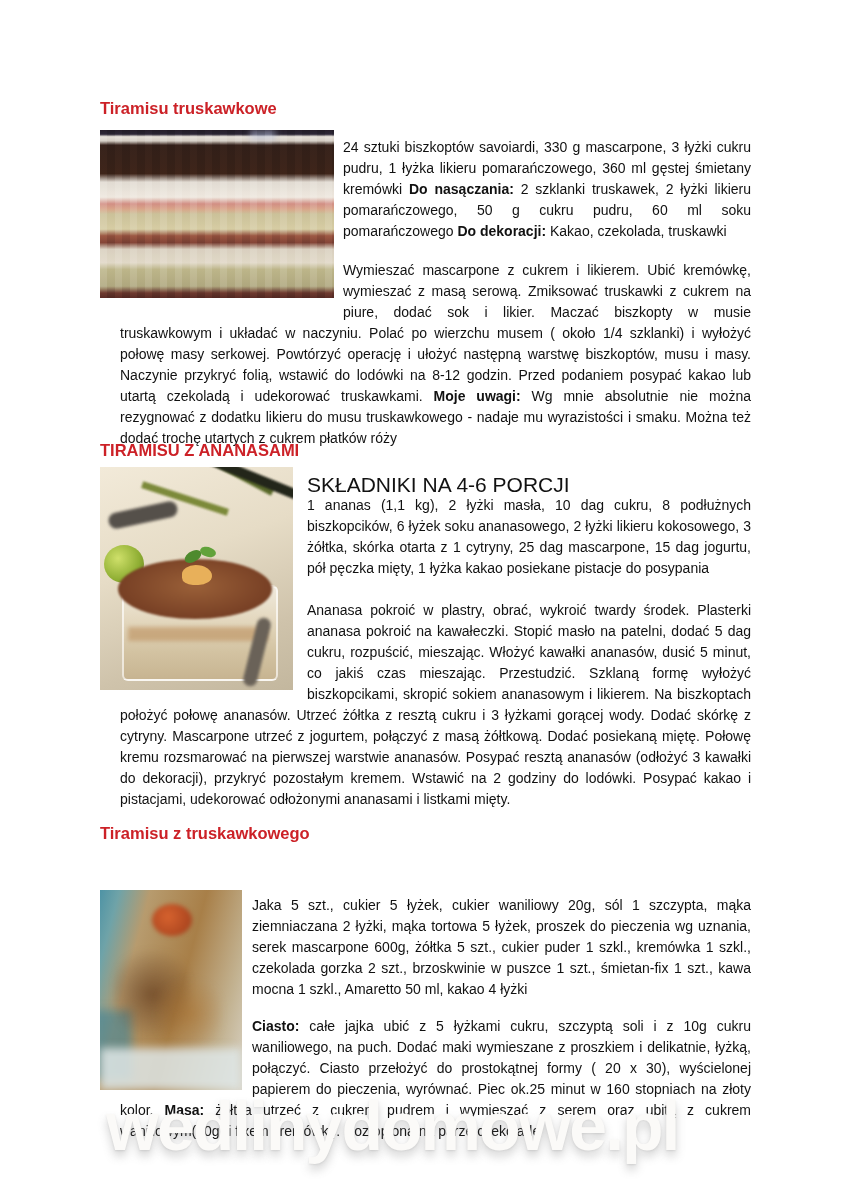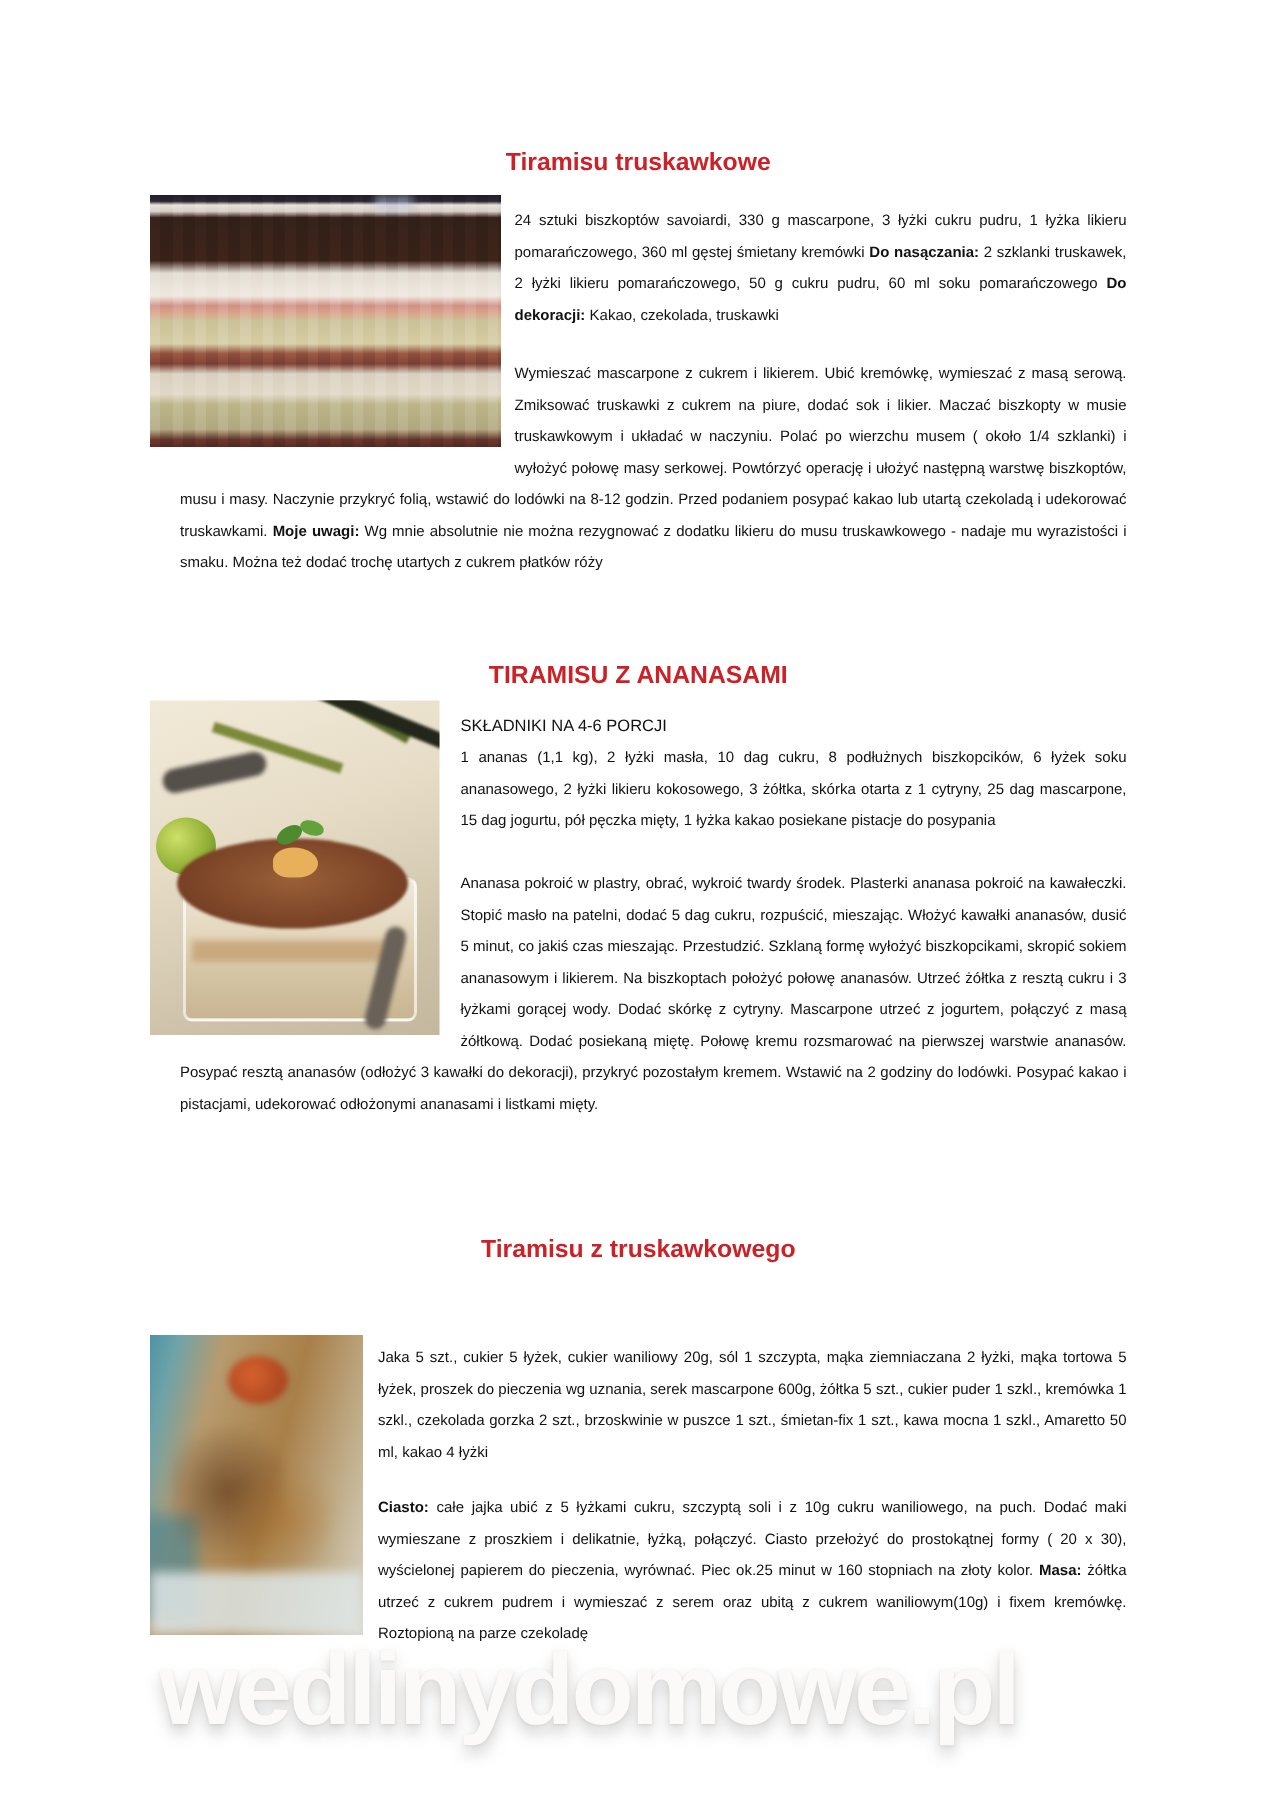--- a/index.html
+++ b/index.html
@@ -2,28 +2,28 @@
 <html lang="pl"><head>
 <meta charset="utf-8">
 <style>
   html,body{margin:0;padding:0;}
   body{
     width:849px;height:1200px;background:#ffffff;position:relative;overflow:hidden;
     font-family:"Liberation Sans","DejaVu Sans",sans-serif;color:#111;
   }
   .title{
     position:absolute;left:100px;width:651px;margin:0;
-    font-size:16.5px;line-height:20px;font-weight:bold;color:#cc2127;text-align:center;
+    font-size:16.5px;line-height:20px;font-weight:bold;color:#cc2127;
   }
   .sec{position:absolute;left:100px;width:651px;}
   .para{
-    margin:0;text-align:justify;font-size:10px;line-height:21px;color:#111;padding-left:20px;
+    margin:0;text-align:justify;font-size:14px;line-height:21px;color:#111;padding-left:20px;
   }
   .para b{font-weight:bold;color:#111;}
-  .line{font-size:11px;line-height:21px;}
+  .line{font-size:21px;line-height:21px;}
   .photo{float:left;position:relative;overflow:hidden;}
   .photo > div{position:absolute;}
   
   .photo1{
     width:234px;height:168px;margin:0 9px 6px 0;
     background:linear-gradient(180deg,
       #241d28 0%, #2a2433 2.5%,
       #e7e2da 4%, #d6cfc6 6.5%,
       #33201a 9%, #3b2218 26%,
       #e3ddd4 31%, #efe9e0 40%,

